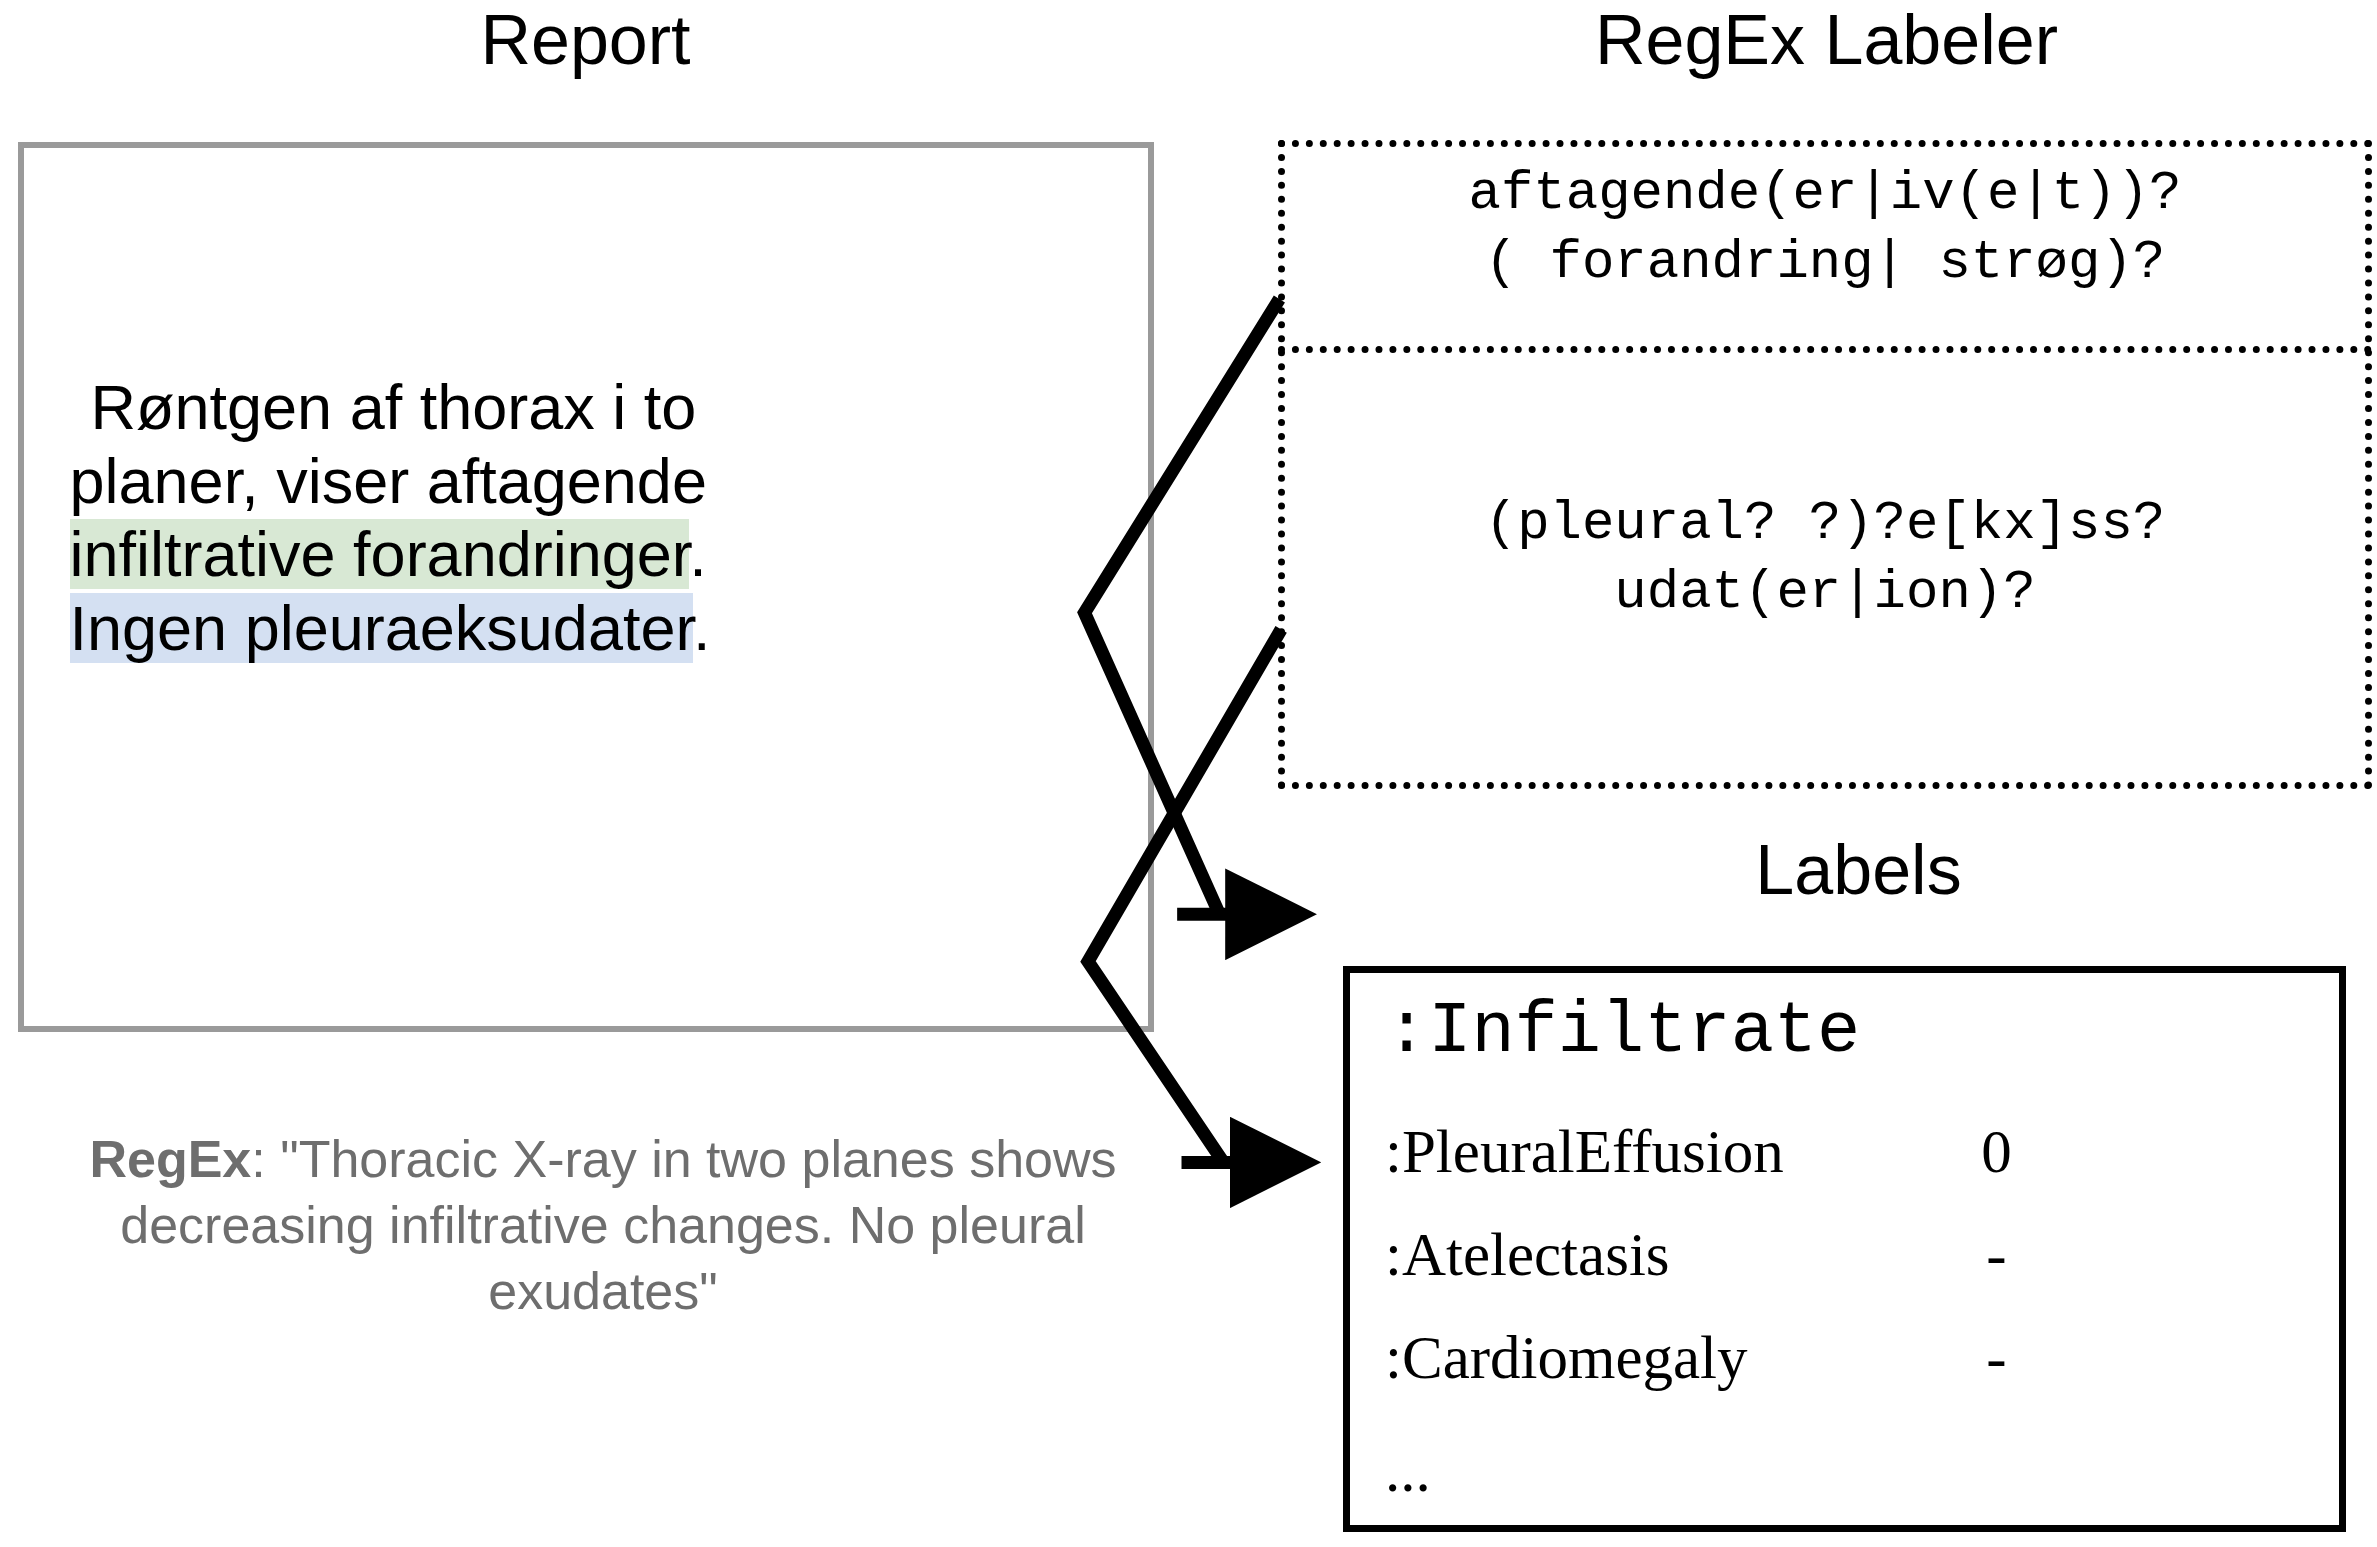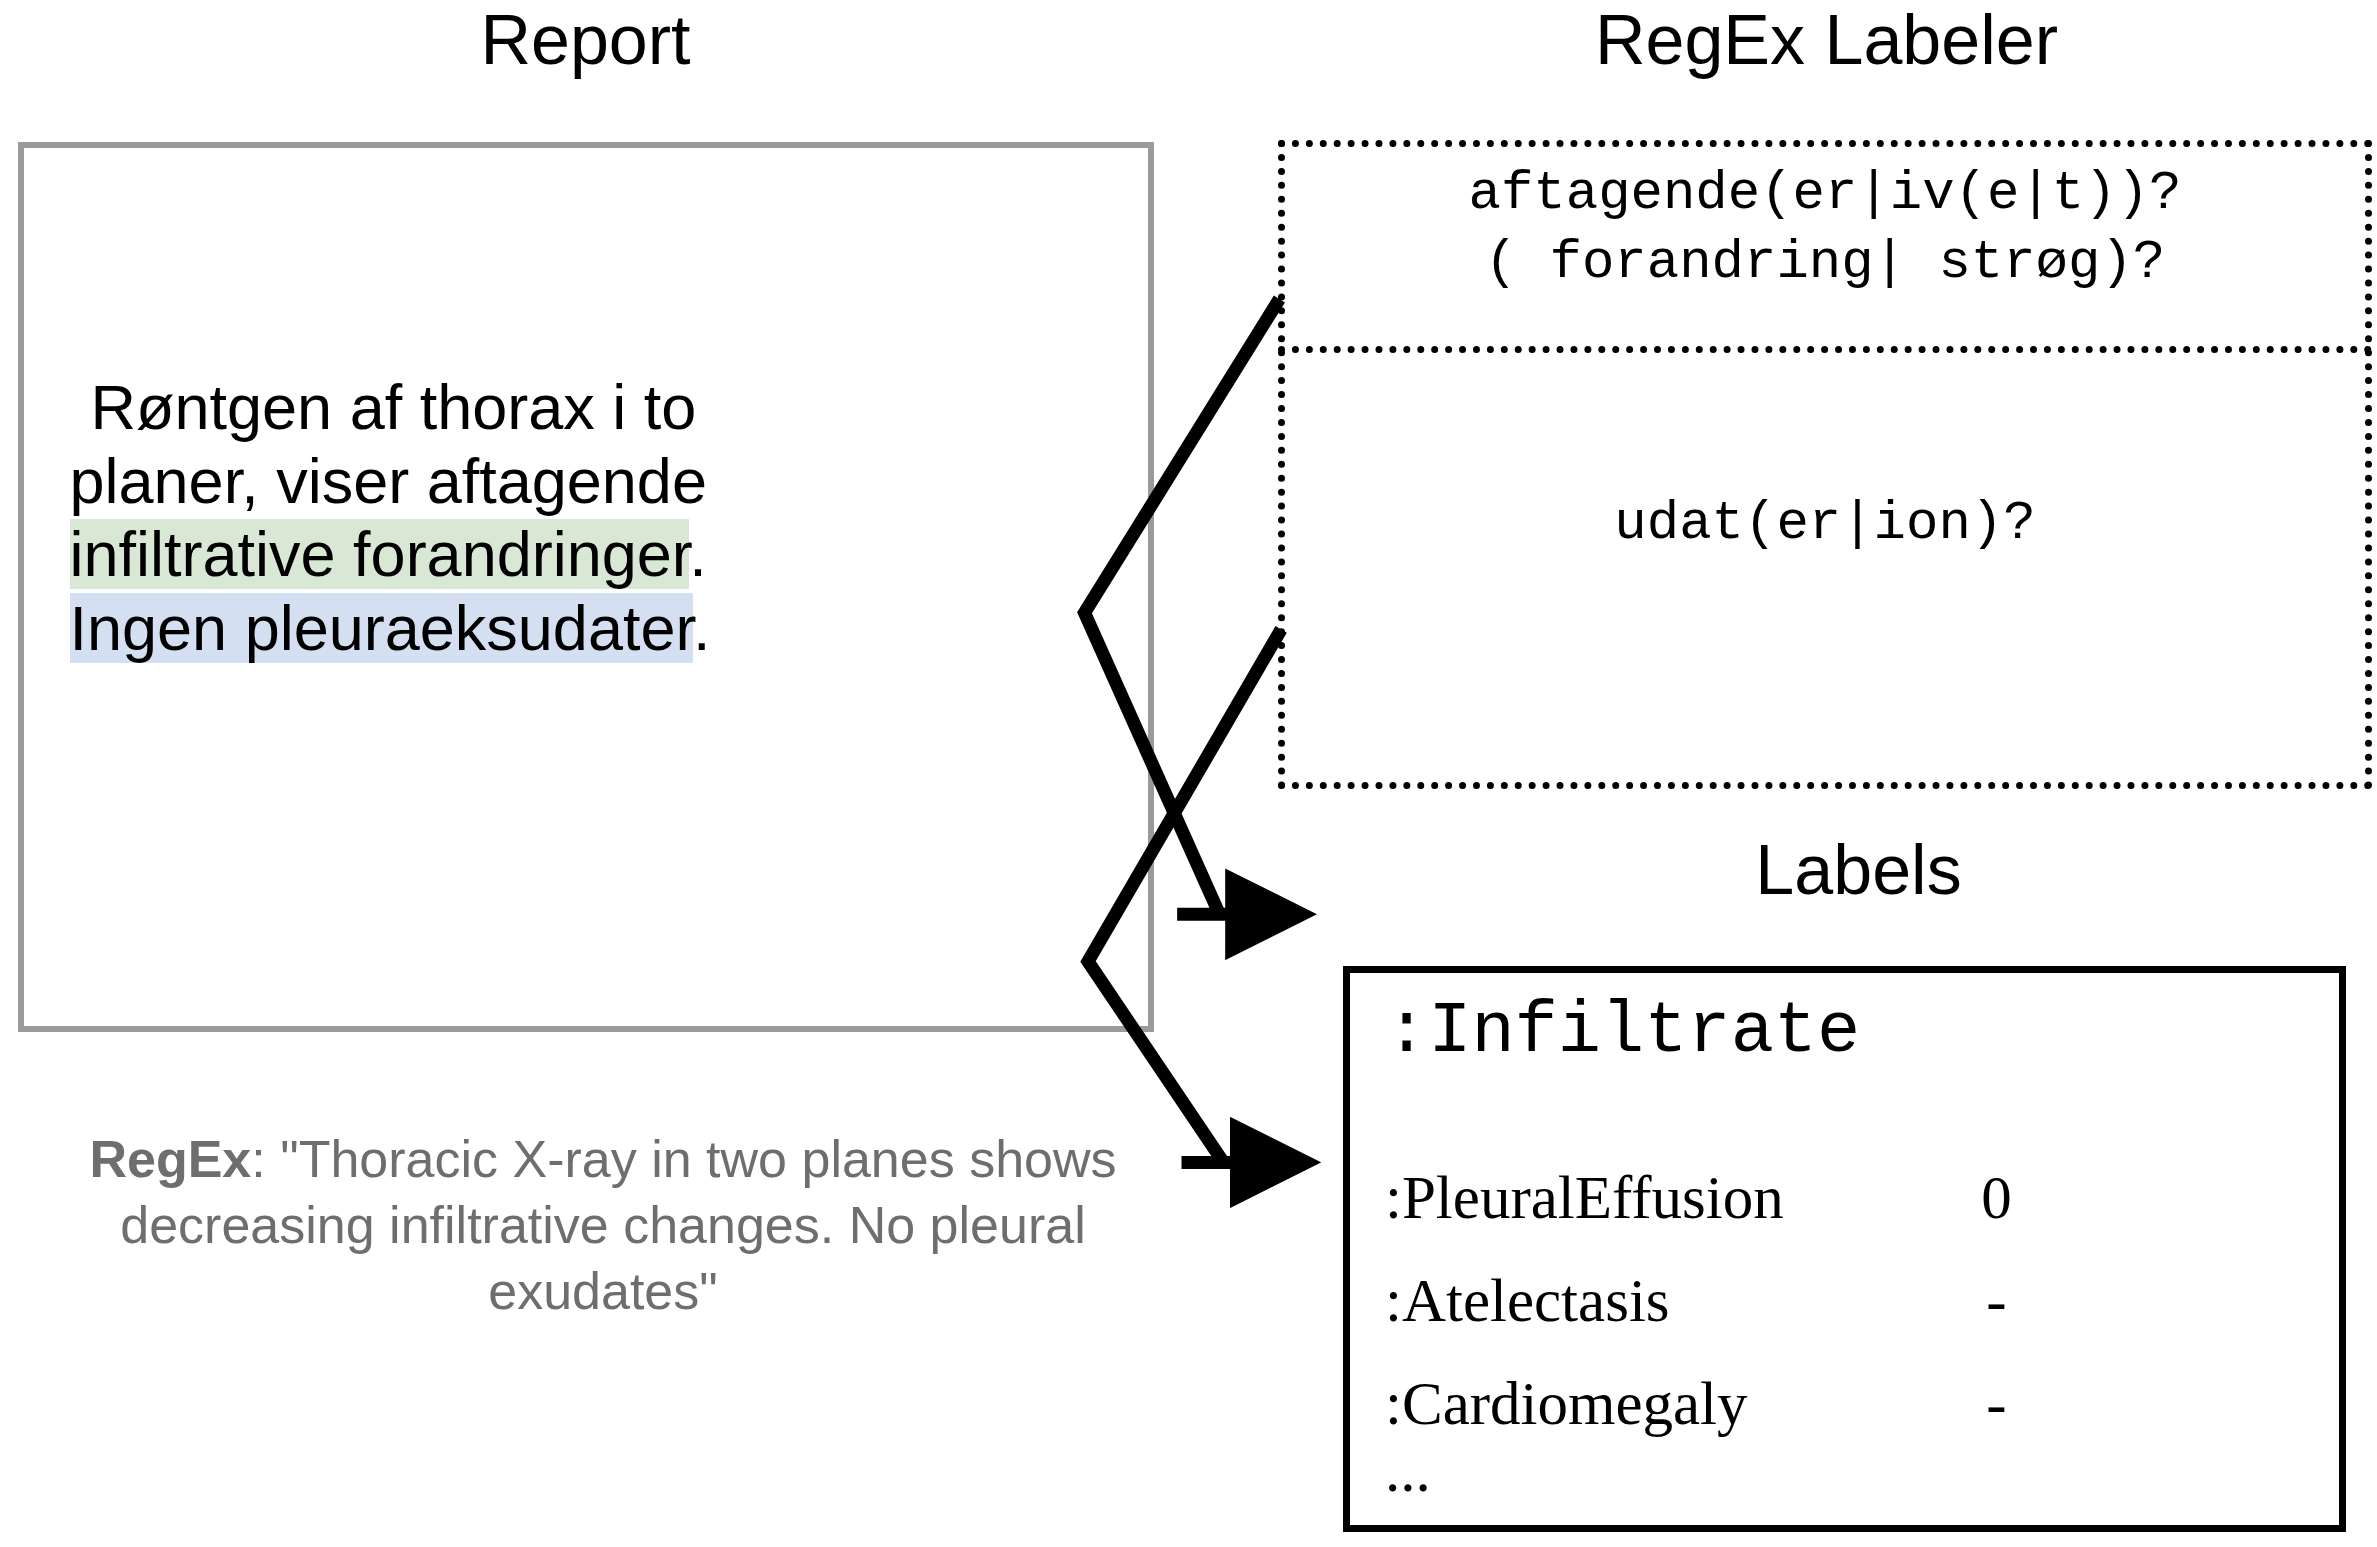--- a/index.html
+++ b/index.html
@@ -118,21 +118,20 @@
     width: 927px;
     font-family: "Liberation Serif", serif;
     font-size: 61px;
     line-height: 1;
     color: #000;
   }
   .label-row .lname {
     display: inline-block;
     width: 559px;
     white-space: nowrap;
-    margin-top: 46px;
   }
   .label-row .lval {
     display: inline-block;
     width: 105px;
     text-align: center;
   }
   #label-row-0 { top: 1121px; }
   #label-row-1 { top: 1224px; }
   #label-row-2 { top: 1327px; }
   #label-ellipsis {
@@ -174,20 +173,21 @@
 
 <div id="regex-box"></div>
 <div id="regex-divider"></div>
 
 <div class="regex-group" id="regex-group-0">
   <span class="rx">aftagende(er|iv(e|t))?</span>
   <span class="rx">( forandring| strøg)?</span>
 </div>
 
 <div class="regex-group" id="regex-group-1">
+  <span class="rx">(pleural? ?)?e[kx]ss?</span>
   <span class="rx">udat(er|ion)?</span>
 </div>
 
 <div id="labels-box"></div>
 
 <div id="label-head">:Infiltrate</div>
 
 <div class="label-row" id="label-row-0">
   <span class="lname">:PleuralEffusion</span><span class="lval">0</span>
 </div>

